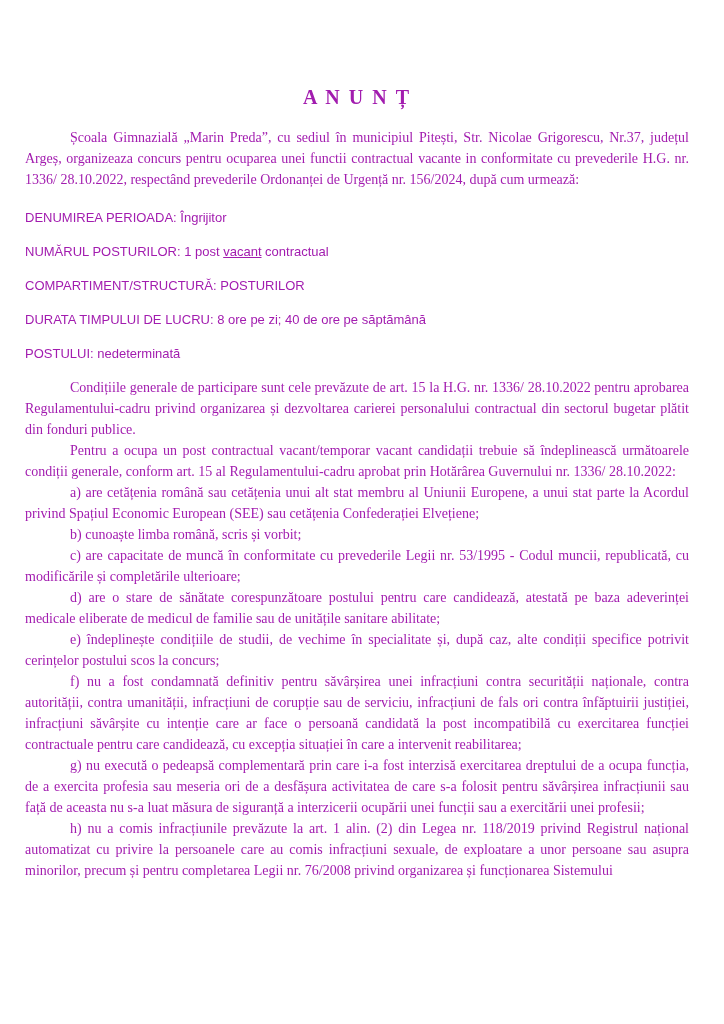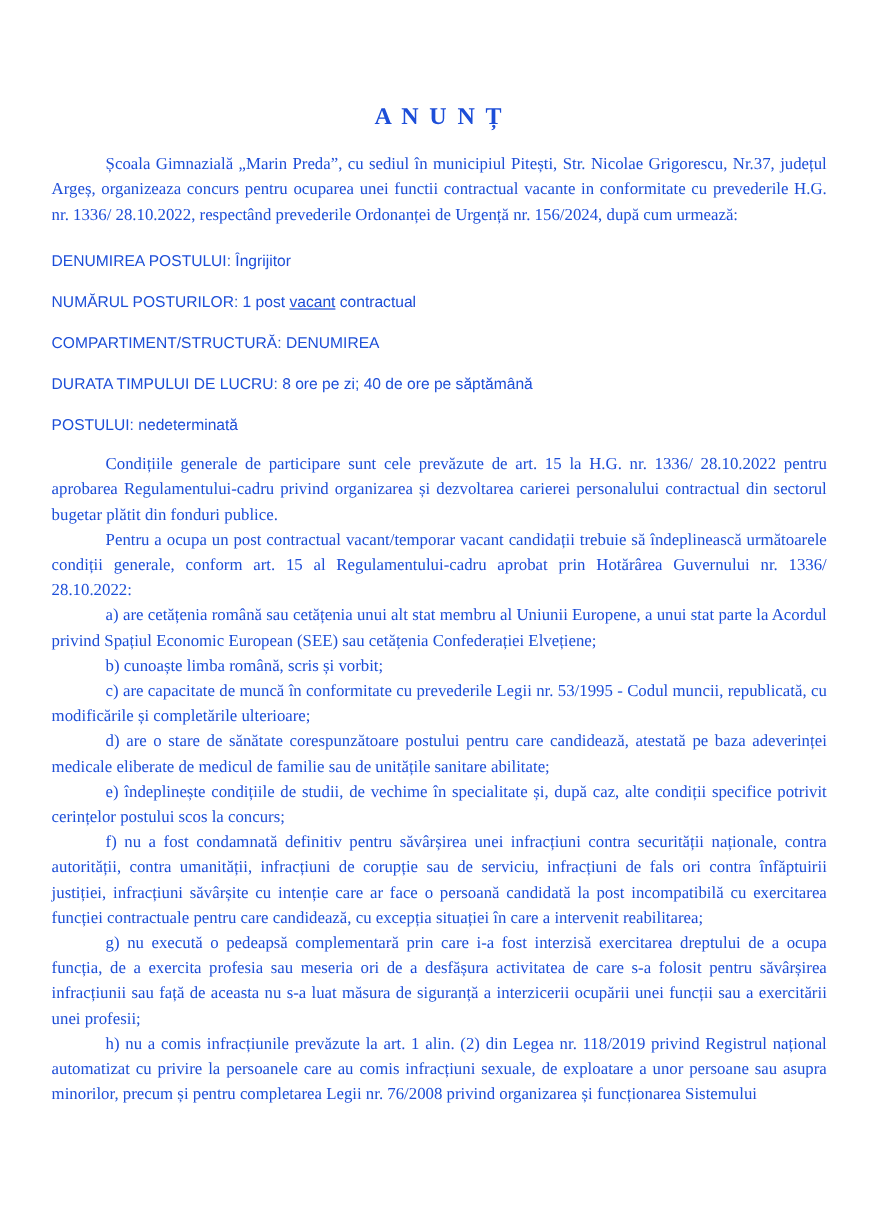--- a/index.html
+++ b/index.html
@@ -7,22 +7,22 @@
     margin: 0;
     padding: 0;
     background: #ffffff;
   }
   .page {
     position: relative;
     width: 724px;
     height: 1008px;
     box-sizing: border-box;
     background: #ffffff;
-    color: #1d4ed8;
-    padding: 86px 35px 0 43px;
+    color: #a21caf;
+    padding: 86px 35px 0 25px;
     font-family: "Liberation Serif", serif;
     font-size: 14px;
     overflow: hidden;
   }
   .doc-title {
     margin: 0 0 19px 0;
     text-align: center;
     font-family: "Liberation Serif", serif;
     font-weight: bold;
     font-size: 20px;
@@ -58,23 +58,23 @@
 </head>
 <body>
 
 <div class="page">
 
   <h1 class="doc-title">A N U N Ț</h1>
 
   <p class="intro">Școala Gimnazială „Marin Preda”, cu sediul în municipiul Pitești, Str. Nicolae Grigorescu, Nr.37, județul Argeș, organizeaza concurs pentru ocuparea unei functii contractual vacante in conformitate cu prevederile H.G. nr. 1336/ 28.10.2022, respectând prevederile Ordonanței de Urgență nr. 156/2024, după cum urmează:</p>
 
   <div class="details">
-    <p>DENUMIREA POSTULUI: Îngrijitor</p>
+    <p>DENUMIREA PERIOADA: Îngrijitor</p>
     <p><span>NUMĂRUL POSTURILOR: 1 post </span><span class="underlined">vacant</span><span> contractual</span></p>
-    <p>COMPARTIMENT/STRUCTURĂ: DENUMIREA</p>
+    <p>COMPARTIMENT/STRUCTURĂ: POSTURILOR</p>
     <p>DURATA TIMPULUI DE LUCRU: 8 ore pe zi; 40 de ore pe săptămână</p>
     <p>POSTULUI: nedeterminată</p>
   </div>
 
   <div class="body-text">
     <p>Condițiile generale de participare sunt cele prevăzute de art. 15 la H.G. nr. 1336/ 28.10.2022 pentru aprobarea Regulamentului-cadru privind organizarea și dezvoltarea carierei personalului contractual din sectorul bugetar plătit din fonduri publice.</p>
     <p>Pentru a ocupa un post contractual vacant/temporar vacant candidații trebuie să îndeplinească următoarele condiții generale, conform art. 15 al Regulamentului-cadru aprobat prin Hotărârea Guvernului nr. 1336/ 28.10.2022:</p>
     <p>a) are cetățenia română sau cetățenia unui alt stat membru al Uniunii Europene, a unui stat parte la Acordul privind Spațiul Economic European (SEE) sau cetățenia Confederației Elvețiene;</p>
     <p>b) cunoaște limba română, scris și vorbit;</p>
     <p>c) are capacitate de muncă în conformitate cu prevederile Legii nr. 53/1995 - Codul muncii, republicată, cu modificările și completările ulterioare;</p>

